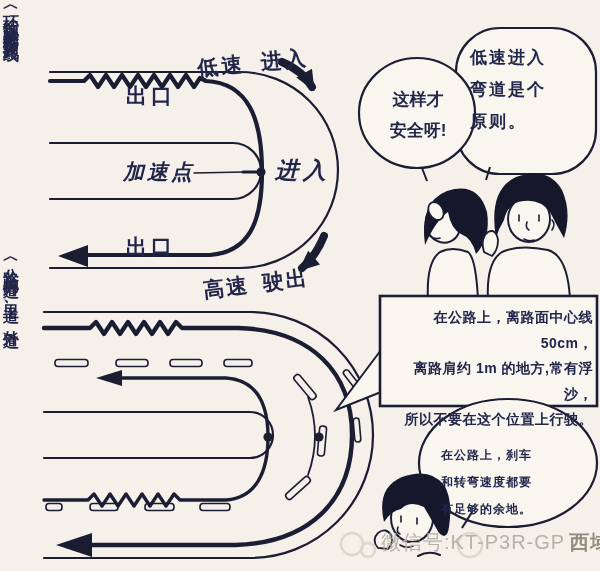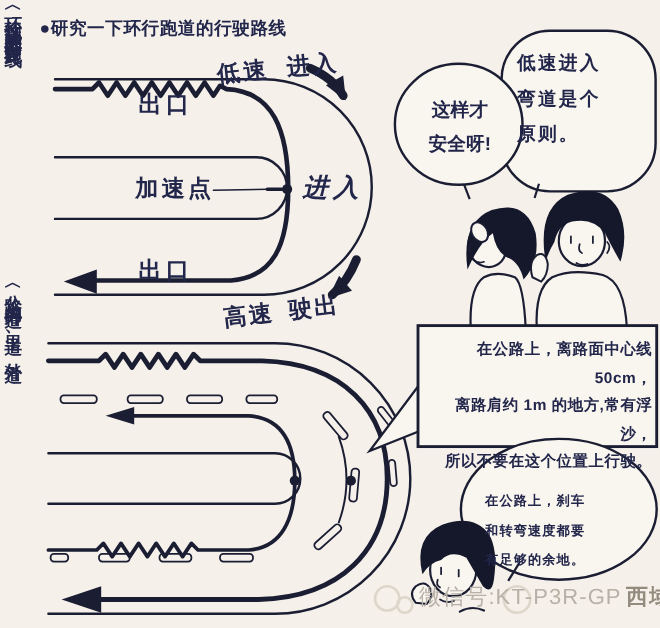--- a/index.html
+++ b/index.html
@@ -7,21 +7,21 @@
           font-family:"Liberation Sans","DejaVu Sans",sans-serif;color:#1b1e33;}
   #canvas svg{position:absolute;left:0;top:0;}
   .txt{position:absolute;font-weight:bold;color:#22264a;white-space:pre-line;line-height:1.25;}
   .vert{writing-mode:vertical-rl;text-orientation:upright;letter-spacing:3px;
         font-size:16px;font-weight:bold;color:#22264a;}
   #title{left:36px;top:17px;font-size:16px;letter-spacing:.5px;}
   #cap-track{left:7px;top:60px;height:252px;}
   #cap-road{left:7px;top:312px;height:252px;}
   #lbl-entry{left:197px;top:50px;font-size:21px;letter-spacing:3px;word-spacing:7px;transform:rotate(-6deg);}
   #lbl-exit-top{left:126px;top:83px;font-size:21px;letter-spacing:4px;}
-  #lbl-accel{left:123px;top:159px;font-size:21px;letter-spacing:3px;}
+  #lbl-accel{left:123px;top:159px;font-size:21px;letter-spacing:3px;font-style:italic;}
   #lbl-enter{left:275px;top:156px;font-size:23px;letter-spacing:5px;font-style:italic;}
   #lbl-exit-bottom{left:126px;top:234px;font-size:21px;letter-spacing:4px;}
   #lbl-exit-speed{left:203px;top:271px;font-size:21px;letter-spacing:2px;word-spacing:6px;transform:rotate(-7deg);}
   #bubble1-text{left:379px;top:84px;width:78px;text-align:center;font-size:17px;line-height:31px;}
   #bubble2-text{left:470px;top:42px;width:122px;font-size:17px;line-height:32px;letter-spacing:2px;}
   #box-text{left:389px;top:305px;width:204px;font-size:14px;line-height:25.5px;letter-spacing:.5px;text-align:right;}
   #bubble3-text{left:441px;top:442px;width:140px;font-size:12px;line-height:27px;letter-spacing:1px;}
   #watermark{position:absolute;left:381px;top:529px;font-size:20px;color:#b7b0a6;
              letter-spacing:1px;white-space:nowrap;font-weight:normal;}
   #watermark .brand{color:#938b7e;font-weight:bold;margin-left:4px;}
@@ -150,21 +150,20 @@
       <path d="M418,556 Q429,550 440,555" fill="none"></path>
     </g>
 
     <g stroke="#ddd6ca" stroke-width="2.4" fill="none">
       <circle cx="352" cy="544" r="11"></circle>
       <circle cx="368" cy="550" r="7"></circle>
       <circle cx="470" cy="545" r="12"></circle>
     </g>
   </svg>
 
-  <div class="txt" id="title">●研究一下环行跑道的行驶路线</div>
 
   <div class="vert" id="cap-track">︿环行跑道的基本行驶跑线﹀</div>
   <div class="vert" id="cap-road">︿公路上的外道、里道、外道﹀</div>
 
   <div class="txt" id="lbl-entry">低速 进入</div>
   <div class="txt" id="lbl-exit-top">出口</div>
   <div class="txt" id="lbl-accel">加速点</div>
   <div class="txt" id="lbl-enter">进入</div>
   <div class="txt" id="lbl-exit-bottom">出口</div>
   <div class="txt" id="lbl-exit-speed">高速 驶出</div>

